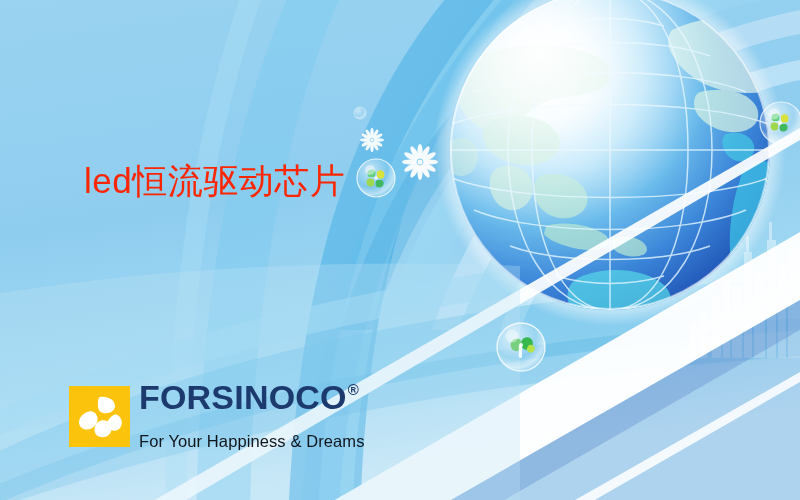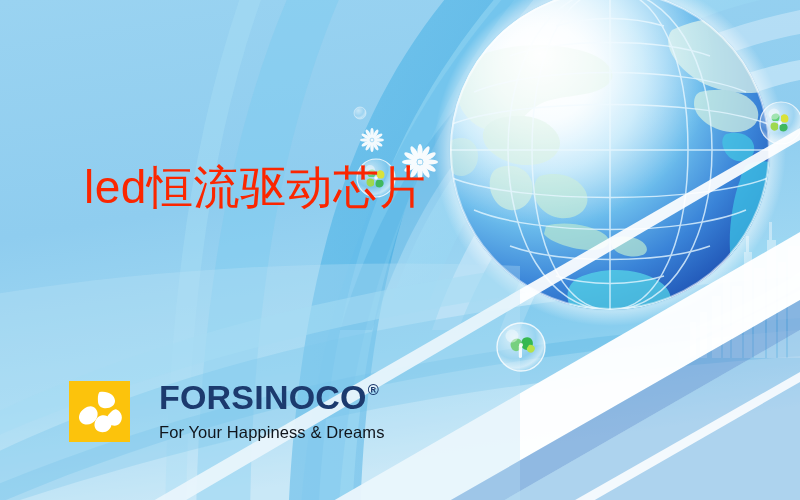--- a/index.html
+++ b/index.html
@@ -29,40 +29,39 @@
     left: 84px;
     top: 160px;
     width: 430px;
     z-index: 40;
     line-height: 1.18;
     pointer-events: none;
   }
   .headline .line {
     display: block;
     color: #fb2600;
-    font-size: 46px;
+    font-size: 35px;
     font-weight: 400;
     letter-spacing: 0.5px;
     white-space: nowrap;
     font-family: "Liberation Sans", "DejaVu Sans", sans-serif;
   }
   .headline .line2 {
     margin-top: 22px;
     margin-left: 16px;
   }
 
   
   .logo-lockup {
     position: absolute;
     left: 69px;
     top: 381px;
     z-index: 40;
     display: flex;
     align-items: center;
-    gap: 20px;
   }
   .logo-mark {
     width: 61px;
     height: 61px;
     background: #fcc30c;
     flex: 0 0 auto;
     position: relative;
   }
   .logo-mark svg { display:block; width:61px; height:61px; }
   .logo-text {
@@ -86,21 +85,21 @@
     font-weight: bold;
     line-height: 1;
     margin-top: 1px;
     margin-left: 1px;
   }
   .logo-tagline {
     color: #10151c;
     font-size: 16.5px;
     font-weight: 400;
     letter-spacing: 0.1px;
-    margin-top: 10px;
+    margin-top: 19px;
     font-family: "Liberation Sans", sans-serif;
   }
 </style>
 </head>
 <body>
 
 <div id="stage">
 
   <svg id="bgsvg" viewBox="0 0 800 500">
     <defs>

